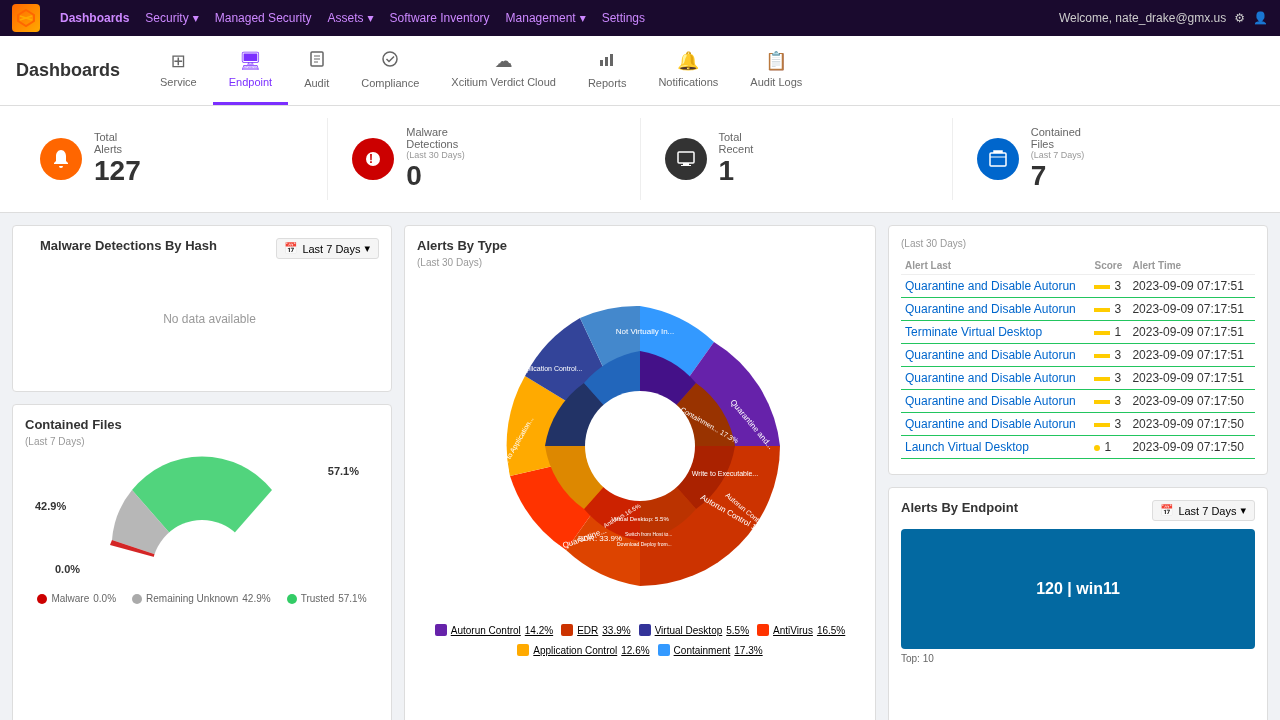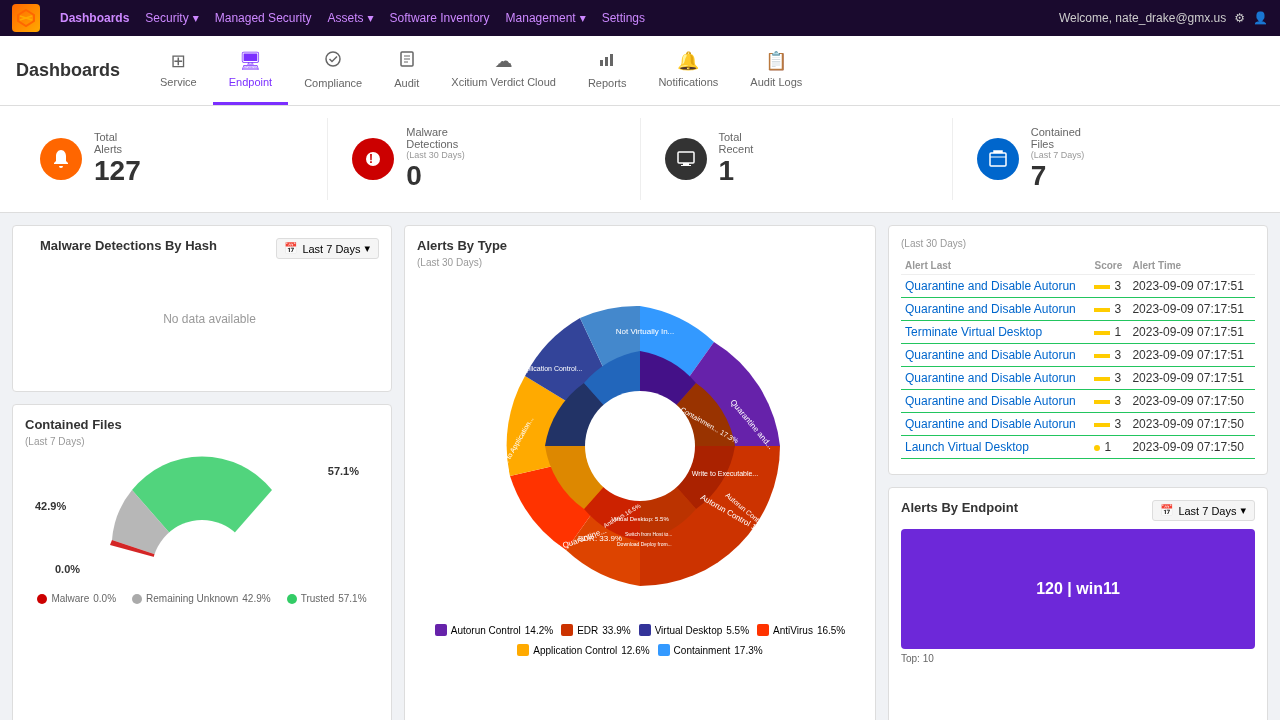--- a/index.html
+++ b/index.html
@@ -164,32 +164,32 @@
     }
     .alerts-table td {
       padding: 4px 4px; font-size: 12px; color: #333;
       border-bottom: 1px solid #22c55e;
     }
     .alert-time { color: #0066cc; }
     .see-all { text-align: right; color: #0066cc; font-size: 11px; cursor: pointer; margin-top: 4px; }
 
     
     .endpoint-chart {
-      background: #6d28d9;
+      background: #0369a1;
       border-radius: 4px;
       display: flex; align-items: center; justify-content: center;
       height: 120px;
       color: white; font-size: 16px; font-weight: bold;
       margin-top: 8px;
     }
     .pie-legend {
       display: flex; flex-wrap: wrap; gap: 8px; justify-content: center;
       margin-top: 8px; font-size: 10px;
     }
-    .pie-legend-item { display: flex; align-items: center; gap: 4px; }
+    .pie-legend-item { display: flex; align-items: center; gap: 4px; text-decoration: underline; }
     .pie-legend-color { width: 12px; height: 12px; border-radius: 2px; }
 
     .panel-header { display: flex; align-items: flex-start; justify-content: space-between; }
 
     
     ::-webkit-scrollbar { width: 6px; }
     ::-webkit-scrollbar-thumb { background: #ccc; border-radius: 3px; }
   </style>
 </head>
 <body>
@@ -234,36 +234,36 @@
       <span class="nav-icon">⊞</span>
       <span>Service</span>
     </div>
     <div class="dash-nav-item active">
       <span class="nav-icon">🖥</span>
       <span>Endpoint</span>
     </div>
     <div class="dash-nav-item">
       <span class="nav-icon">
         <svg width="18" height="18" viewBox="0 0 18 18" fill="none">
-            <circle cx="9" cy="9" r="7" stroke="#666" stroke-width="1.5"></circle>
-            <path d="M5.5 9l2.5 2.5 5-5" stroke="#666" stroke-width="1.5"></path>
-          </svg>
-      </span>
-      <span>Compliance</span>
-    </div>
-    <div class="dash-nav-item">
-      <span class="nav-icon">
-        <svg width="18" height="18" viewBox="0 0 18 18" fill="none">
             <rect x="3" y="2" width="12" height="14" rx="1" stroke="#666" stroke-width="1.5"></rect>
             <line x1="6" y1="6" x2="12" y2="6" stroke="#666" stroke-width="1"></line>
             <line x1="6" y1="9" x2="12" y2="9" stroke="#666" stroke-width="1"></line>
             <line x1="6" y1="12" x2="10" y2="12" stroke="#666" stroke-width="1"></line>
           </svg>
       </span>
       <span>Audit</span>
+    </div>
+    <div class="dash-nav-item">
+      <span class="nav-icon">
+        <svg width="18" height="18" viewBox="0 0 18 18" fill="none">
+            <circle cx="9" cy="9" r="7" stroke="#666" stroke-width="1.5"></circle>
+            <path d="M5.5 9l2.5 2.5 5-5" stroke="#666" stroke-width="1.5"></path>
+          </svg>
+      </span>
+      <span>Compliance</span>
     </div>
     <div class="dash-nav-item">
       <span class="nav-icon">☁</span>
       <span>Xcitium Verdict Cloud</span>
     </div>
     <div class="dash-nav-item">
       <span class="nav-icon">
         <svg width="18" height="18" viewBox="0 0 18 18" fill="none">
             <rect x="2" y="10" width="3" height="6" fill="#666"></rect>
             <rect x="7" y="7" width="3" height="9" fill="#666"></rect>

